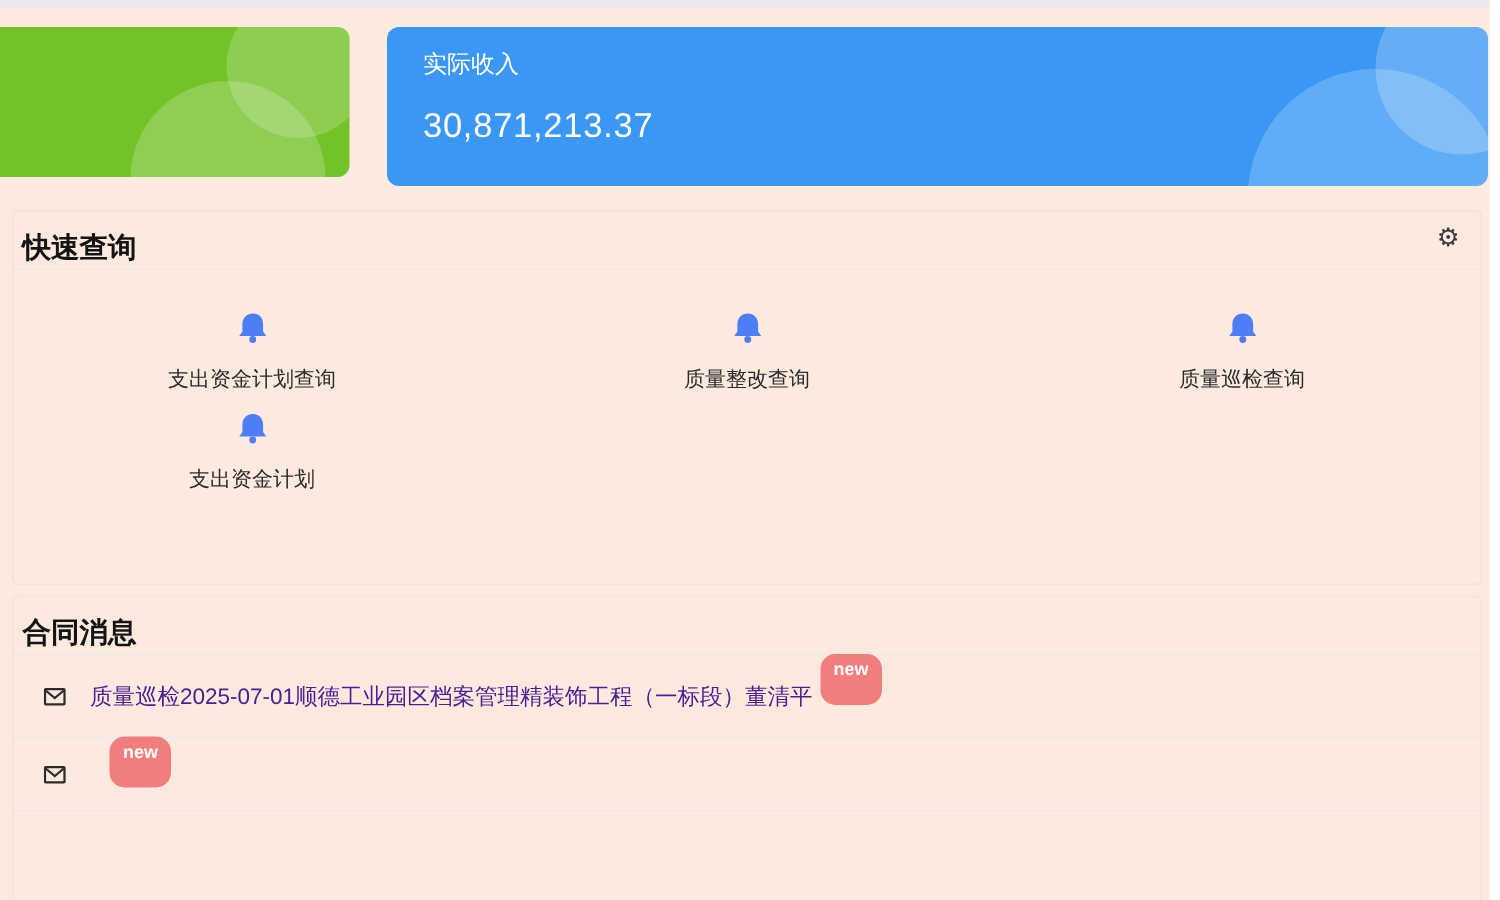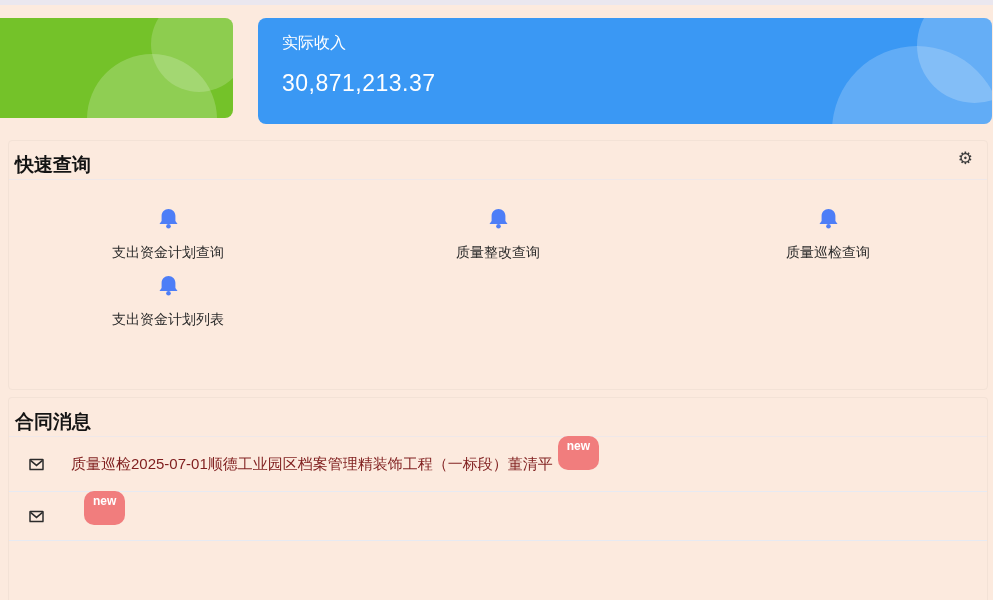--- a/index.html
+++ b/index.html
@@ -65,21 +65,21 @@
 
   
   .msg-row{
     display:flex;align-items:center;box-sizing:border-box;
     padding-left:20px;border-bottom:1px solid #e7eaf2;cursor:pointer;
   }
   .msg-row-1{height:55px;}
   .msg-row-2{height:49px;}
   .mail-icon{width:15px;height:13px;flex:0 0 auto;}
   .mail-icon rect,.mail-icon path{fill:none;stroke:#2b2b2b;stroke-width:1.6;}
-  .msg-text{font-size:15px;color:#7f1d1d;margin-left:27px;}
+  .msg-text{font-size:15px;color:#4c1d95;margin-left:16px;}
   .badge-new{
     display:inline-block;background:#f17d7d;color:#ffffff;
     font-size:12px;font-weight:bold;line-height:1;
     padding:4px 9px 18px;border-radius:10px;
     transform:translateY(-11px);margin-left:5px;
   }
   .msg-row-2 .badge-new{margin-left:13px;transform:translateY(-8px);}
 </style>
 </head>
 <body>
@@ -123,28 +123,28 @@
     </div>
 
     <div class="quick-item">
       <svg class="bell" viewBox="0 0 24 24">
           <path d="M12 1.5c-4.1 0-7.2 3.1-7.2 7.2v5.4L2.6 17.3h18.8l-2.2-3.2V8.7c0-4.1-3.1-7.2-7.2-7.2z"></path>
           <circle cx="12" cy="19.6" r="2.4"></circle>
         </svg>
       <span class="quick-label">质量巡检查询</span>
     </div>
 
-
     <div class="quick-item">
       <svg class="bell" viewBox="0 0 24 24">
           <path d="M12 1.5c-4.1 0-7.2 3.1-7.2 7.2v5.4L2.6 17.3h18.8l-2.2-3.2V8.7c0-4.1-3.1-7.2-7.2-7.2z"></path>
           <circle cx="12" cy="19.6" r="2.4"></circle>
         </svg>
-      <span class="quick-label">支出资金计划列表</span>
+      <span class="quick-label">支出资金计划</span>
     </div>
+
 
   </div>
 </div>
 
 <div class="section section-msgs">
   <div class="section-header">
     <span class="section-title">合同消息</span>
   </div>
 
   <div class="msg-row msg-row-1">

